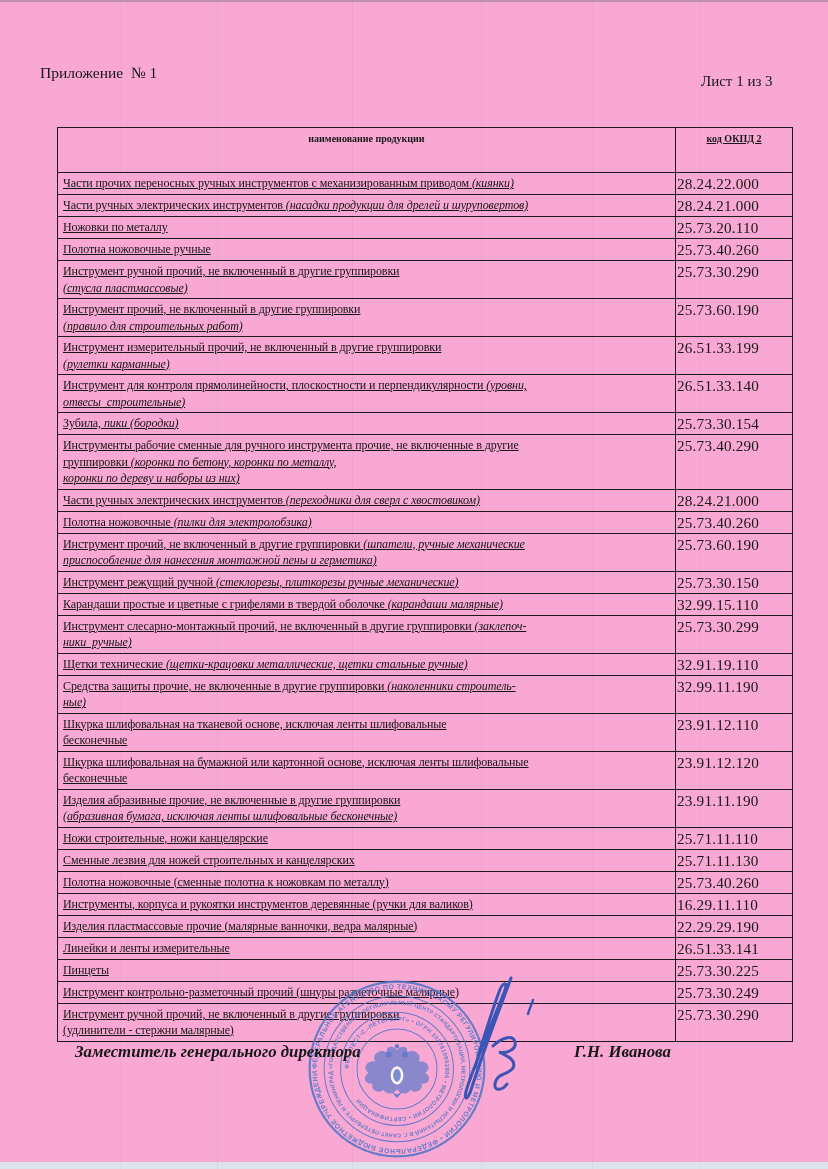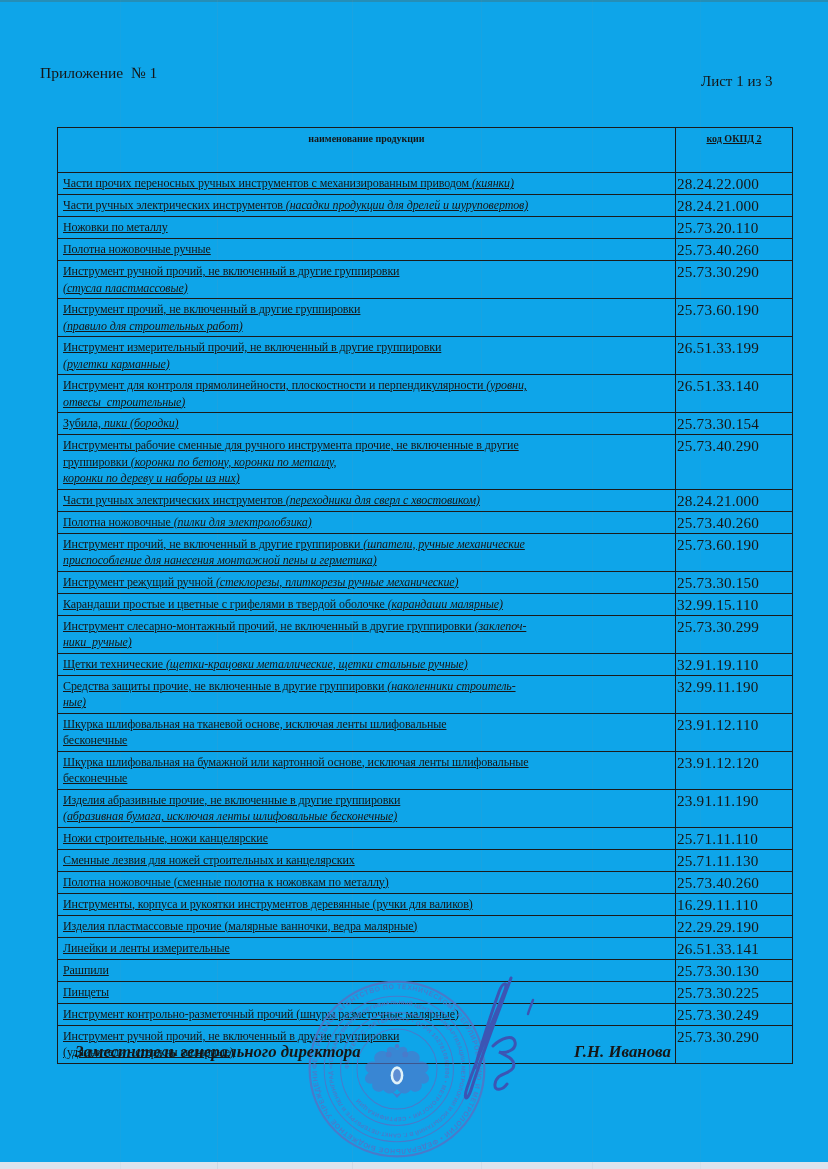--- a/index.html
+++ b/index.html
@@ -1,18 +1,18 @@
 <!DOCTYPE html>
 <html lang="ru"><head>
 <meta charset="utf-8">
 <style>
   html,body{margin:0;padding:0;background:#e9ecef;}
   .page{
     position:relative;width:828px;height:1169px;margin:0 auto;
-    background:#0ea5e9;overflow:hidden;
+    background:#f9a8d4;overflow:hidden;
     font-family:"Liberation Serif","DejaVu Serif",serif;color:#161616;
   }
   
   .scanline{position:absolute;top:0;bottom:0;width:1px;pointer-events:none;}
   .edge-top{position:absolute;left:0;top:0;width:100%;height:2px;background:rgba(80,100,92,.35);}
   .edge-bottom{position:absolute;left:0;bottom:0;width:100%;height:7px;background:#dde3ec;}
 
   .appendix{position:absolute;left:40px;top:64px;font-size:15.5px;white-space:pre;}
   .sheet{position:absolute;left:701px;top:73px;font-size:15px;white-space:pre;}
 
@@ -235,26 +235,20 @@
           <td class="code">22.29.29.190</td>
         </tr>
         <tr>
           <td class="name">
             <div class="line"><span>Линейки и ленты измерительные</span></div>
           </td>
           <td class="code">26.51.33.141</td>
         </tr>
         <tr>
           <td class="name">
-            <div class="line"><span>Рашпили</span></div>
-          </td>
-          <td class="code">25.73.30.130</td>
-        </tr>
-        <tr>
-          <td class="name">
             <div class="line"><span>Пинцеты</span></div>
           </td>
           <td class="code">25.73.30.225</td>
         </tr>
         <tr>
           <td class="name">
             <div class="line"><span>Инструмент контрольно-разметочный прочий (шнуры разметочные малярные)</span></div>
           </td>
           <td class="code">25.73.30.249</td>
         </tr>

